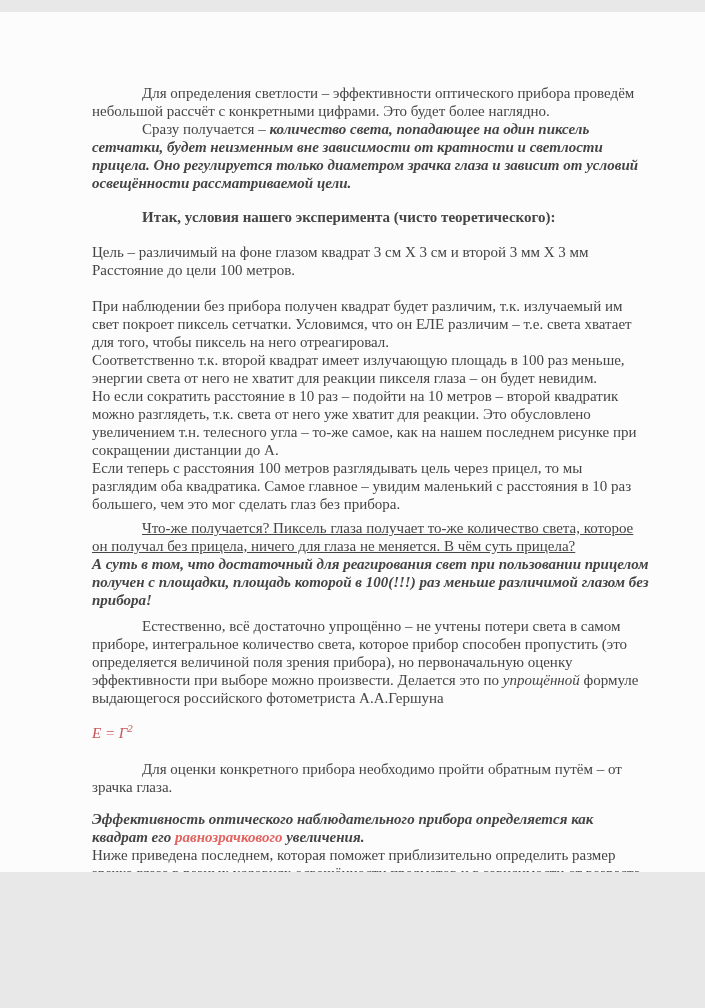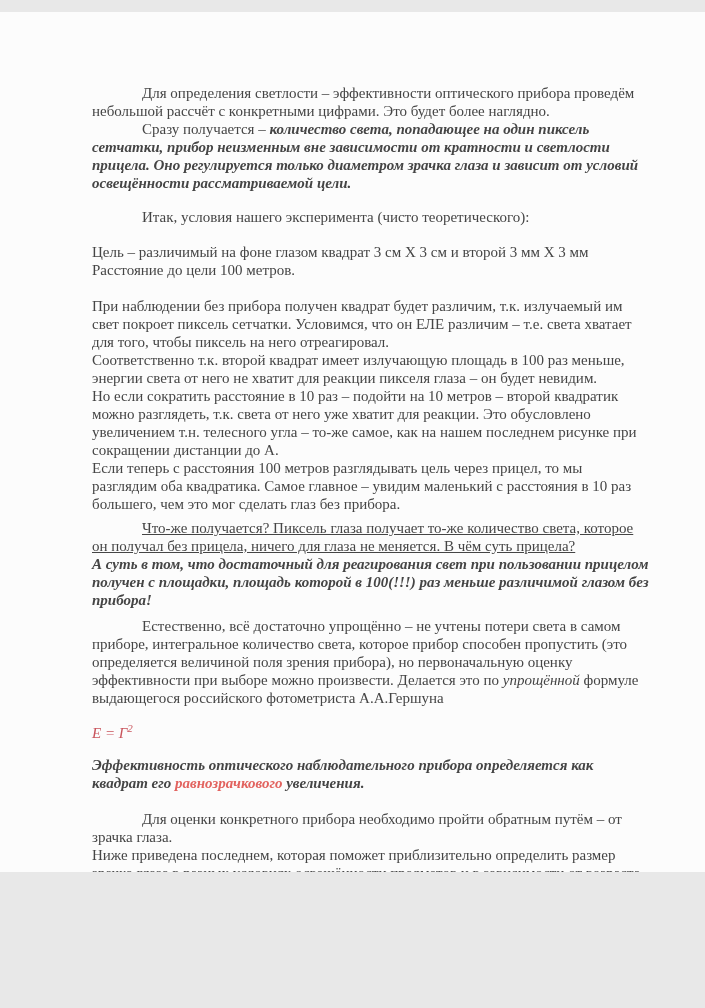--- a/index.html
+++ b/index.html
@@ -16,21 +16,21 @@
     left:92px;top:72px;width:557px;
     font-size:15px;line-height:18px;
     color:#454545;
     text-align:left;
   }
   .p{margin:0;}
   .indent{text-indent:50px;}
   .bi{font-weight:bold;font-style:italic;}
   .i{font-style:italic;}
   .red-word{color:#e2635f;}
-  .g16{margin-top:16px;}
+  .g16{margin-top:16px;font-weight:bold;}
   .g17{margin-top:17px;}
   .g18{margin-top:18px;}
   .g14{margin-top:14px;}
   .g8{margin-top:8px;}
   .g6{margin-top:6px;text-decoration:underline;}
   .formula{
     margin-top:12px;
     color:#c9545c;
     font-style:italic;
   }
@@ -43,21 +43,21 @@
   }
 </style>
 </head>
 <body>
 
 <div class="page">
   <div class="content">
 
     <p class="p indent"><span>Для определения светлости – эффективности оптического прибора проведём небольшой рассчёт с конкретными цифрами. Это будет более наглядно.</span></p>
 
-    <p class="p indent"><span>Сразу получается – </span><span class="bi">количество света, попадающее на один пиксель сетчатки, прибор неизменным вне зависимости от кратности и светлости прицела. Оно регулируется только диаметром зрачка глаза и зависит от условий освещённости рассматриваемой цели.</span></p>
+    <p class="p indent"><span>Сразу получается – </span><span class="bi">количество света, попадающее на один пиксель сетчатки, будет неизменным вне зависимости от кратности и светлости прицела. Оно регулируется только диаметром зрачка глаза и зависит от условий освещённости рассматриваемой цели.</span></p>
 
     <p class="p indent g16"><span>Итак, условия нашего эксперимента (чисто теоретического):</span></p>
 
     <p class="p g17"><span>Цель – различимый на фоне глазом квадрат 3 см Х 3 см и второй 3 мм Х 3 мм</span><br><span>Расстояние до цели 100 метров.</span></p>
 
     <p class="p g18"><span>При наблюдении без прибора получен квадрат будет различим, т.к. излучаемый им свет покроет пиксель сетчатки. Условимся, что он ЕЛЕ различим – т.е. света хватает для того, чтобы пиксель на него отреагировал.</span></p>
 
     <p class="p"><span>Соответственно т.к. второй квадрат имеет излучающую площадь в 100 раз меньше, энергии света от него не хватит для реакции пикселя глаза – он будет невидим.</span></p>
 
     <p class="p"><span>Но если сократить расстояние в 10 раз – подойти на 10 метров – второй квадратик можно разглядеть, т.к. света от него уже хватит для реакции. Это обусловлено увеличением т.н. телесного угла – то-же самое, как на нашем последнем рисунке при сокращении дистанции до А.</span></p>
@@ -65,22 +65,22 @@
     <p class="p"><span>Если теперь с расстояния 100 метров разглядывать цель через прицел, то мы разглядим оба квадратика. Самое главное – увидим маленький с расстояния в 10 раз большего, чем это мог сделать глаз без прибора.</span></p>
 
     <p class="p indent g6"><span>Что-же получается? Пиксель глаза получает то-же количество света, которое он получал без прицела, ничего для глаза не меняется. В чём суть прицела?</span></p>
 
     <p class="p bi"><span>А суть в том, что достаточный для реагирования свет при пользовании прицелом получен с площадки, площадь которой в 100(!!!) раз меньше различимой глазом без прибора!</span></p>
 
     <p class="p indent g8"><span>Естественно, всё достаточно упрощённо – не учтены потери света в самом приборе, интегральное количество света, которое прибор способен пропустить (это определяется величиной поля зрения прибора), но первоначальную оценку эффективности при выборе можно произвести. Делается это по </span><span class="i">упрощённой</span><span> формуле выдающегося российского фотометриста А.А.Гершуна</span></p>
 
     <p class="p formula"><span>Е = Г</span><sup>2</sup></p>
 
+    <p class="p indent g18"><span>Для оценки конкретного прибора необходимо пройти обратным путём – от зрачка глаза.</span></p>
+
     <p class="p bi g14"><span>Эффективность оптического наблюдательного прибора определяется как квадрат его </span><span class="red-word">равнозрачкового</span><span> увеличения.</span></p>
-
-    <p class="p indent g18"><span>Для оценки конкретного прибора необходимо пройти обратным путём – от зрачка глаза.</span></p>
 
     <p class="p"><span>Ниже приведена последнем, которая поможет приблизительно определить размер зрачка глаза в разных условиях освещённости предметов и в зависимости от возраста наблюдателя.</span></p>
 
   </div>
 
   <div class="fragment"></div>
 </div>
 
 </body></html>

